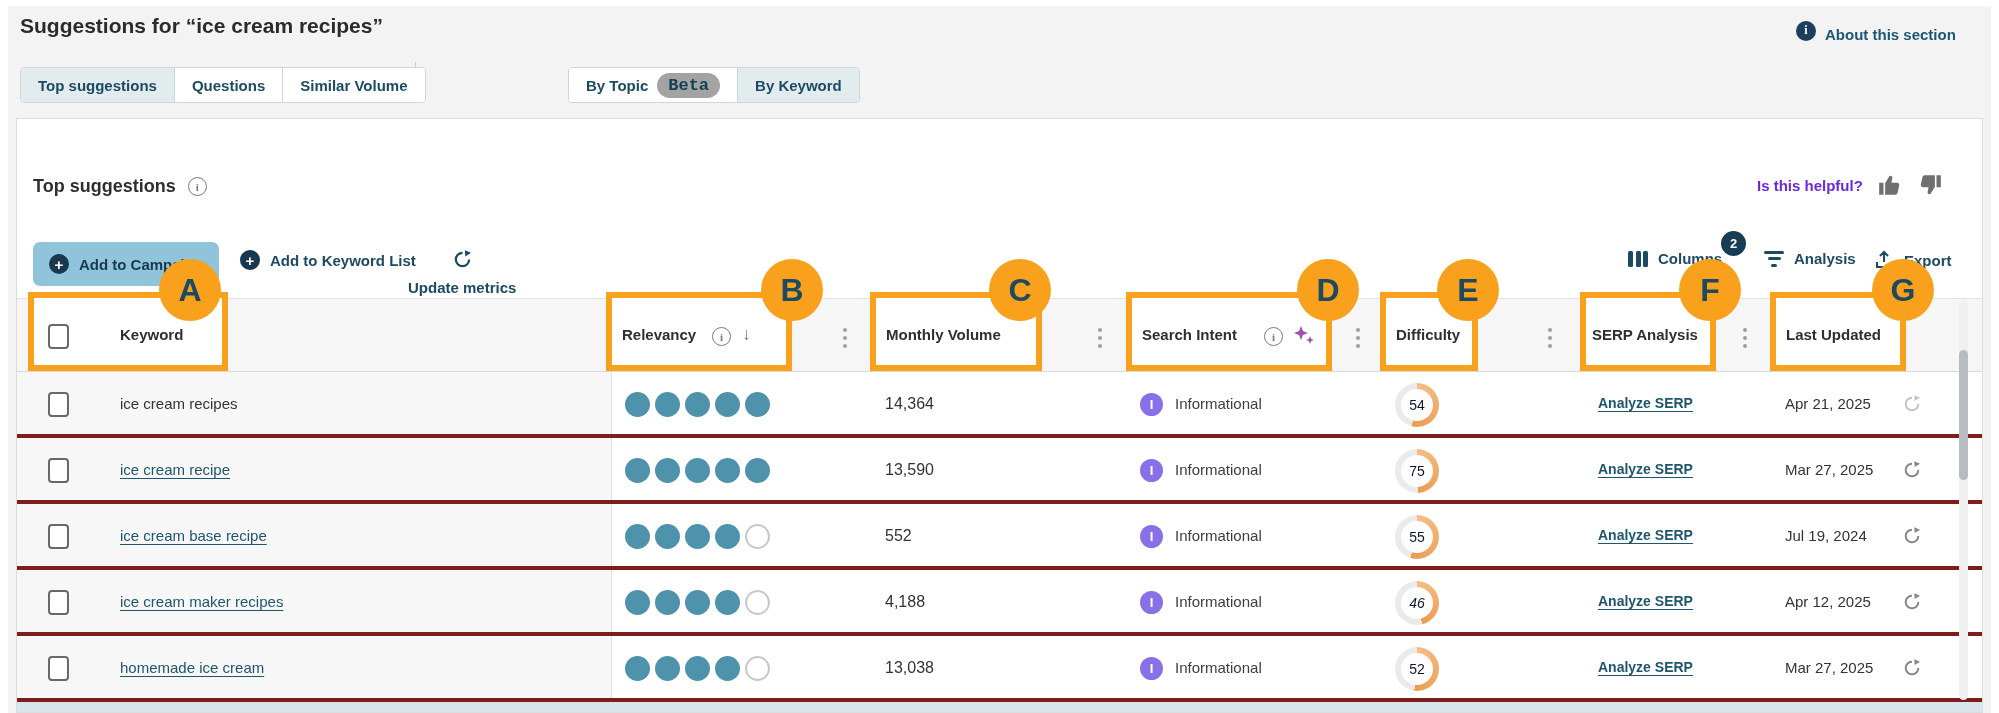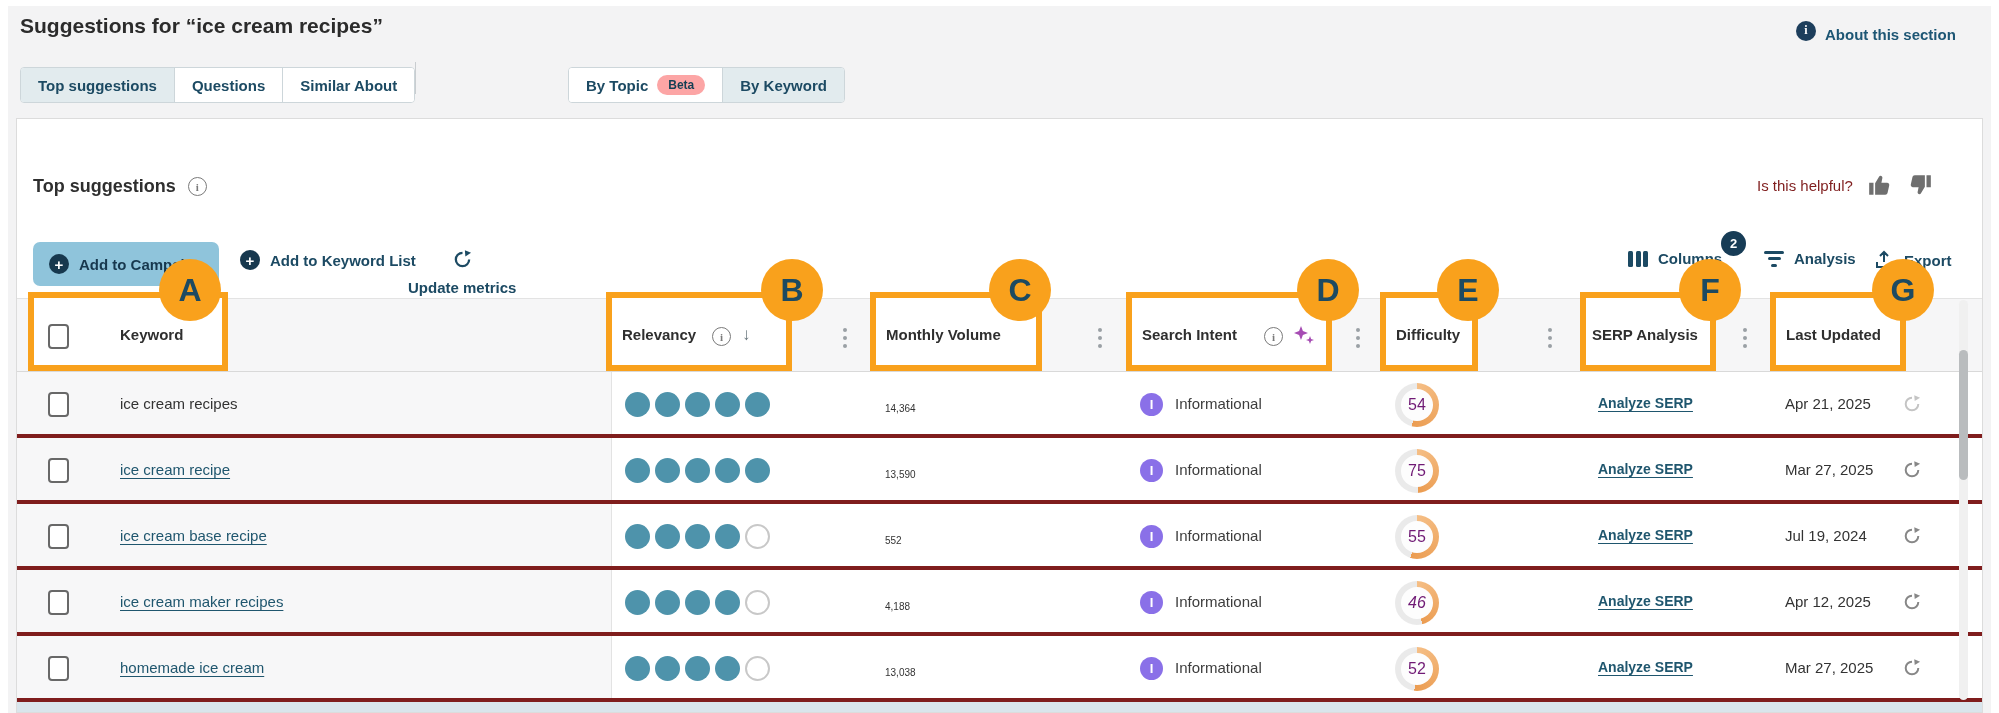--- a/index.html
+++ b/index.html
@@ -13,30 +13,30 @@
   .about .txt { font-size:15px; font-weight:600; color:#1d5674;margin-top:8px; }
   .info-filled { width:20px; height:20px; border-radius:50%; background:#1d3e5c; color:#fff; font-size:12px; font-weight:bold; display:inline-flex; align-items:center; justify-content:center; font-family:"Liberation Serif", serif; }
 
   
   .tabgroup { top:67px; height:36px; display:flex; background:#fff; border:1px solid #cdd6da; border-radius:4px; overflow:hidden; z-index:2; }
   .tg1 { left:20px; }
   .tg2 { left:568px; }
   .tab { display:flex; align-items:center; padding:0 17px; font-size:15px; font-weight:600; color:#1c4a63; border-right:1px solid #cdd6da; cursor:pointer; background:#fff; white-space:nowrap; }
   .tab:last-child { border-right:none; }
   .tab.active { background:#e2ebee; }
-  .beta { margin-left:9px; background:#fca5a5; color:#123f54; font-size:12px; font-weight:bold; border-radius:13px; padding:3px 11px; }
+  .beta { margin-left:9px; background:#a3a3a3; color:#123f54; font-size:17px; font-weight:bold; border-radius:13px; padding:3px 11px;font-family:Liberation Mono, monospace; }
   .tab-divider { left:415px; top:62px; width:1px; height:32px; background:#c9cdd0; }
 
   
   .card { left:16px; top:118px; width:1967px; height:595px; background:#fff; border:1px solid #dcdcdc; }
   .section-heading { left:33px; top:176px; display:flex; align-items:center; gap:12px; z-index:2; }
   .section-heading .txt { font-size:18px; font-weight:bold; color:#2f2f2f; }
   .info-outline { width:19px; height:19px; border-radius:50%; border:1.5px solid #7a7a7a; color:#7a7a7a; font-size:11px; font-weight:bold; display:inline-flex; align-items:center; justify-content:center; font-family:"Liberation Serif", serif; }
   .helpful { left:1757px; top:172px; display:flex; align-items:center; gap:14px; z-index:2; }
-  .helpful .txt { font-size:15px; color:#7f1d1d; }
+  .helpful .txt { font-size:15px; color:#6d28d9;font-weight:bold; }
   .thumb { width:26px; height:26px; color:#6f6f6f; cursor:pointer; }
   .thumb svg { width:100%; height:100%; }
   .thumb.down svg { transform:scale(-1,-1); }
 
   
   .btn-campaign { left:33px; top:242px; width:186px; height:44px; background:#8fc4db; border-radius:7px; display:flex; align-items:center; justify-content:center; gap:10px; cursor:pointer; z-index:2; }
   .btn-campaign .txt { font-size:15px; font-weight:bold; color:#17384e; }
   .plus-circle { width:20px; height:20px; border-radius:50%; background:#17384e; color:#fff; font-size:15px; font-weight:bold; display:inline-flex; align-items:center; justify-content:center; line-height:1; }
   .tool-link { top:250px; display:flex; align-items:center; gap:10px; cursor:pointer; z-index:2; }
   .tool-link .txt { font-size:15px; font-weight:600; color:#1c4a63; white-space:nowrap; }
@@ -70,25 +70,25 @@
   
   .tbody { left:17px; top:372px; width:1965px; z-index:1; }
   .row { position:relative; height:66px; border-bottom:4px solid #7f1d1d; background:#fff; }
   .row .kwbg { position:absolute; left:0; top:0; width:595px; height:100%; background:#f7f7f8; border-right:1px solid #e3e3e3; }
   .row .cb { position:absolute; left:31px; top:20px; }
   .kwcell { position:absolute; left:103px; top:23px; font-size:15px; color:#1f566e; text-decoration:underline; text-underline-offset:3px; cursor:pointer; white-space:nowrap; }
   .kwcell.plain { color:#333; text-decoration:none; cursor:default; }
   .dots { position:absolute; left:608px; top:20px; display:flex; gap:5px; }
   .dot { width:25px; height:25px; border-radius:50%; background:#4e93ab; }
   .dot:not(.filled) { background:#fff; border:2px solid #c8c8c8; }
-  .vol { position:absolute; left:868px; top:31px; font-size:10px; color:#333; }
+  .vol { position:absolute; left:868px; top:23px; font-size:16px; color:#333; }
   .intent-badge { position:absolute; left:1123px; top:21px; width:23px; height:23px; border-radius:50%; background:#8a70e8; color:#fff; font-size:13px; font-weight:bold; display:flex; align-items:center; justify-content:center; }
   .intent-label { position:absolute; left:1158px; top:23px; font-size:15px; color:#3d3d3d; }
   .ring { position:absolute; left:1378px; top:11px; width:44px; height:44px; border-radius:50%; }
-  .ring .hole { position:absolute; inset:6px; background:#fdfdfd; border-radius:50%; display:flex; align-items:center; justify-content:center; font-size:16px; color:#701a75;text-align:center; }
+  .ring .hole { position:absolute; inset:6px; background:#fdfdfd; border-radius:50%; display:flex; align-items:center; justify-content:center; font-size:14px; color:#0f172a;text-align:center; }
   .serp { position:absolute; left:1581px; top:23px; font-size:14px; font-weight:600; color:#1f566e; text-decoration:underline; text-underline-offset:3px; cursor:pointer; }
   .datec { position:absolute; left:1768px; top:23px; font-size:15px; color:#333; }
   .refresh { position:absolute; left:1886px; top:23px; width:18px; height:18px; color:#878787; cursor:pointer; }
   .refresh.muted { color:#c4c4c4; }
   .refresh svg { width:100%; height:100%; }
 
   
   .vtrack { left:1959px; top:300px; width:9px; height:400px; background:#f0f0f0; border-radius:5px; z-index:4; }
   .vthumb { left:1959px; top:350px; width:9px; height:130px; background:#b9bcbe; border-radius:5px; z-index:5; cursor:pointer; }
   .hscroll { left:17px; top:702px; width:1965px; height:10px; background:#d9e5ec; z-index:4; }
@@ -123,21 +123,21 @@
 </div>
 
 <div class="abs tabgroup tg1">
   <div class="tab active">
       <span>Top suggestions</span>
     </div>
   <div class="tab">
       <span>Questions</span>
     </div>
   <div class="tab">
-      <span>Similar About</span>
+      <span>Similar Volume</span>
     </div>
 </div>
 <div class="abs tab-divider"></div>
 <div class="abs tabgroup tg2">
   <div class="tab">
     <span>By Topic</span>
     <span class="beta">Beta</span>
   </div>
   <div class="tab active">
       <span>By Keyword</span>

